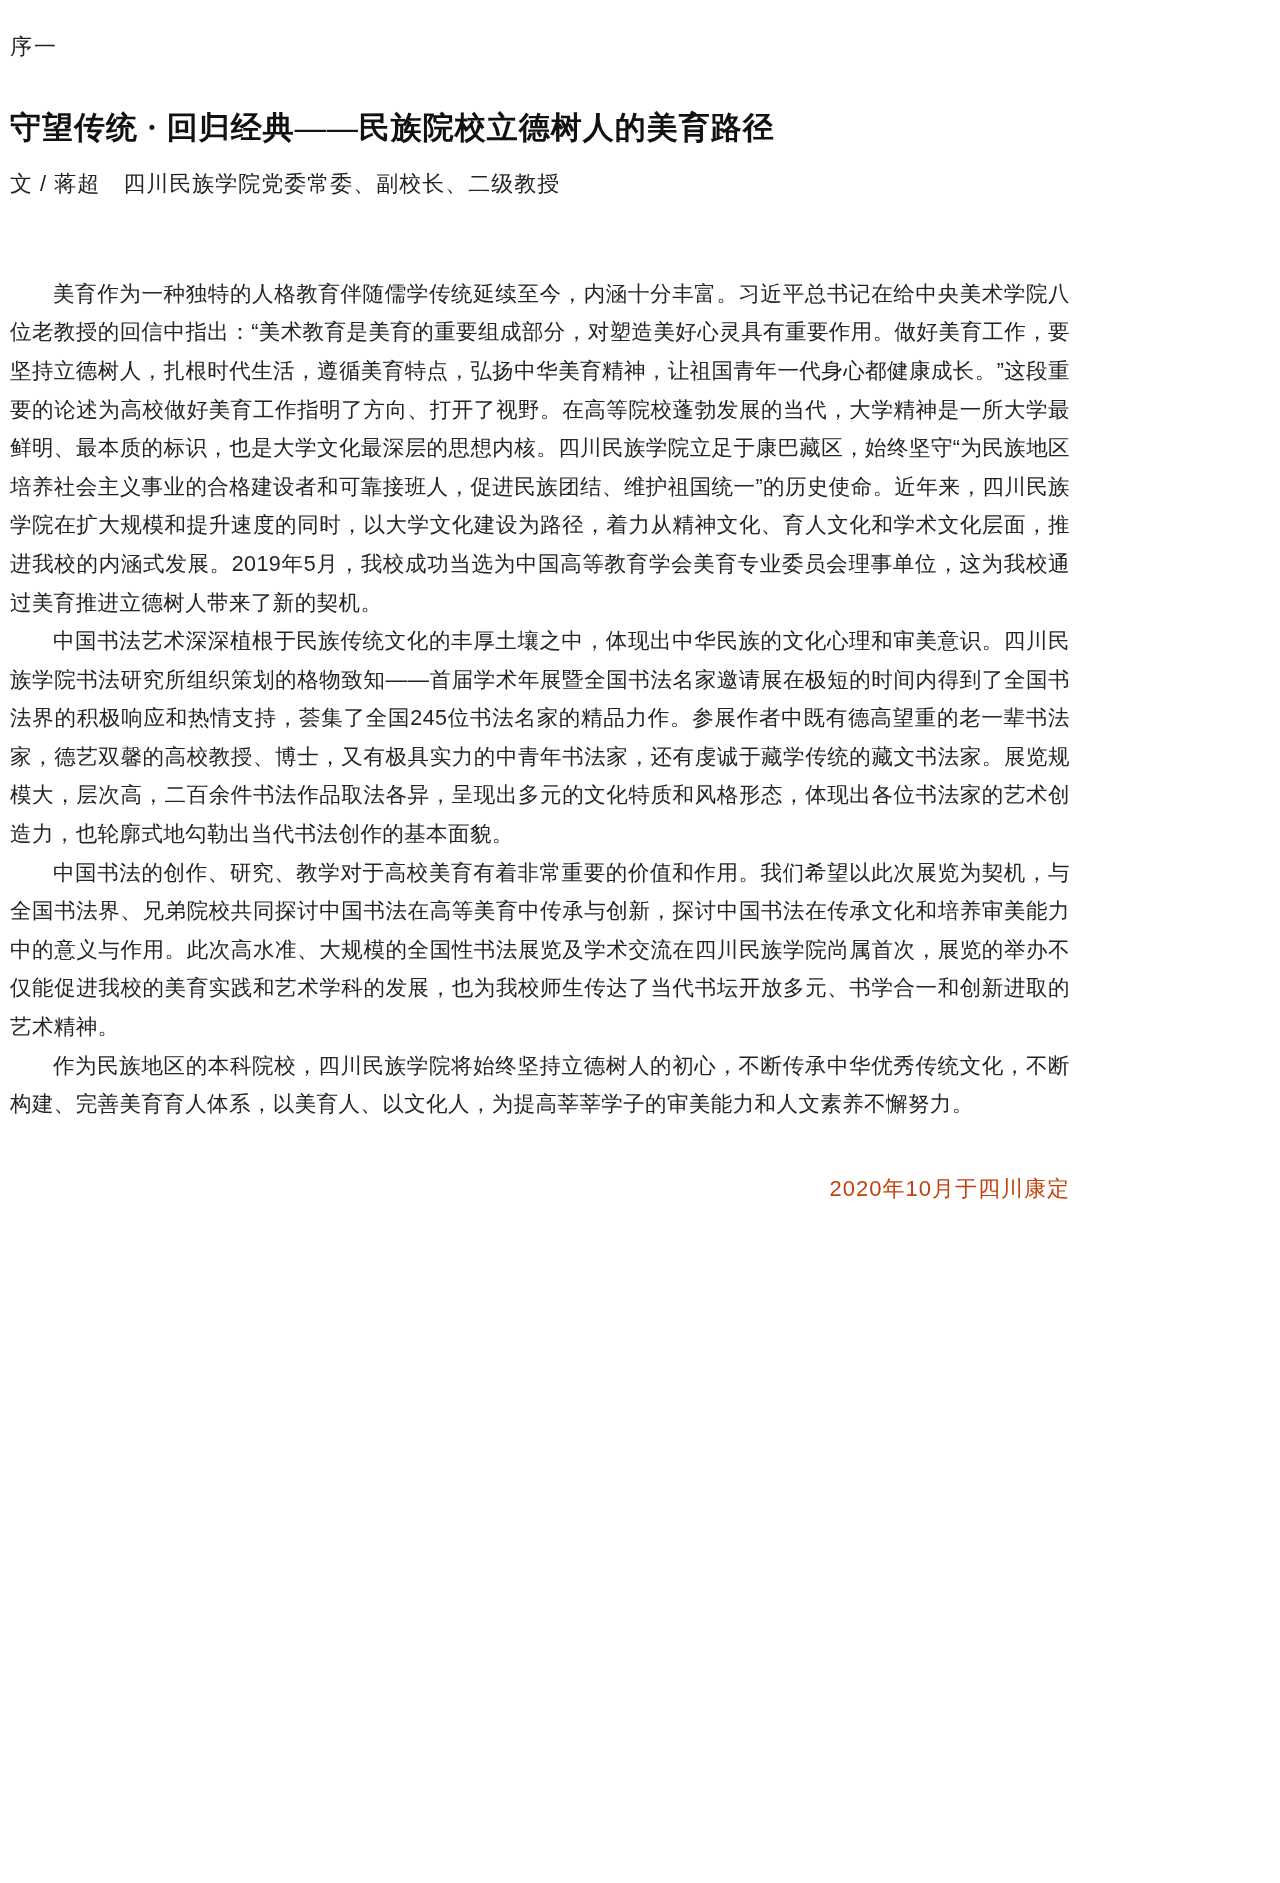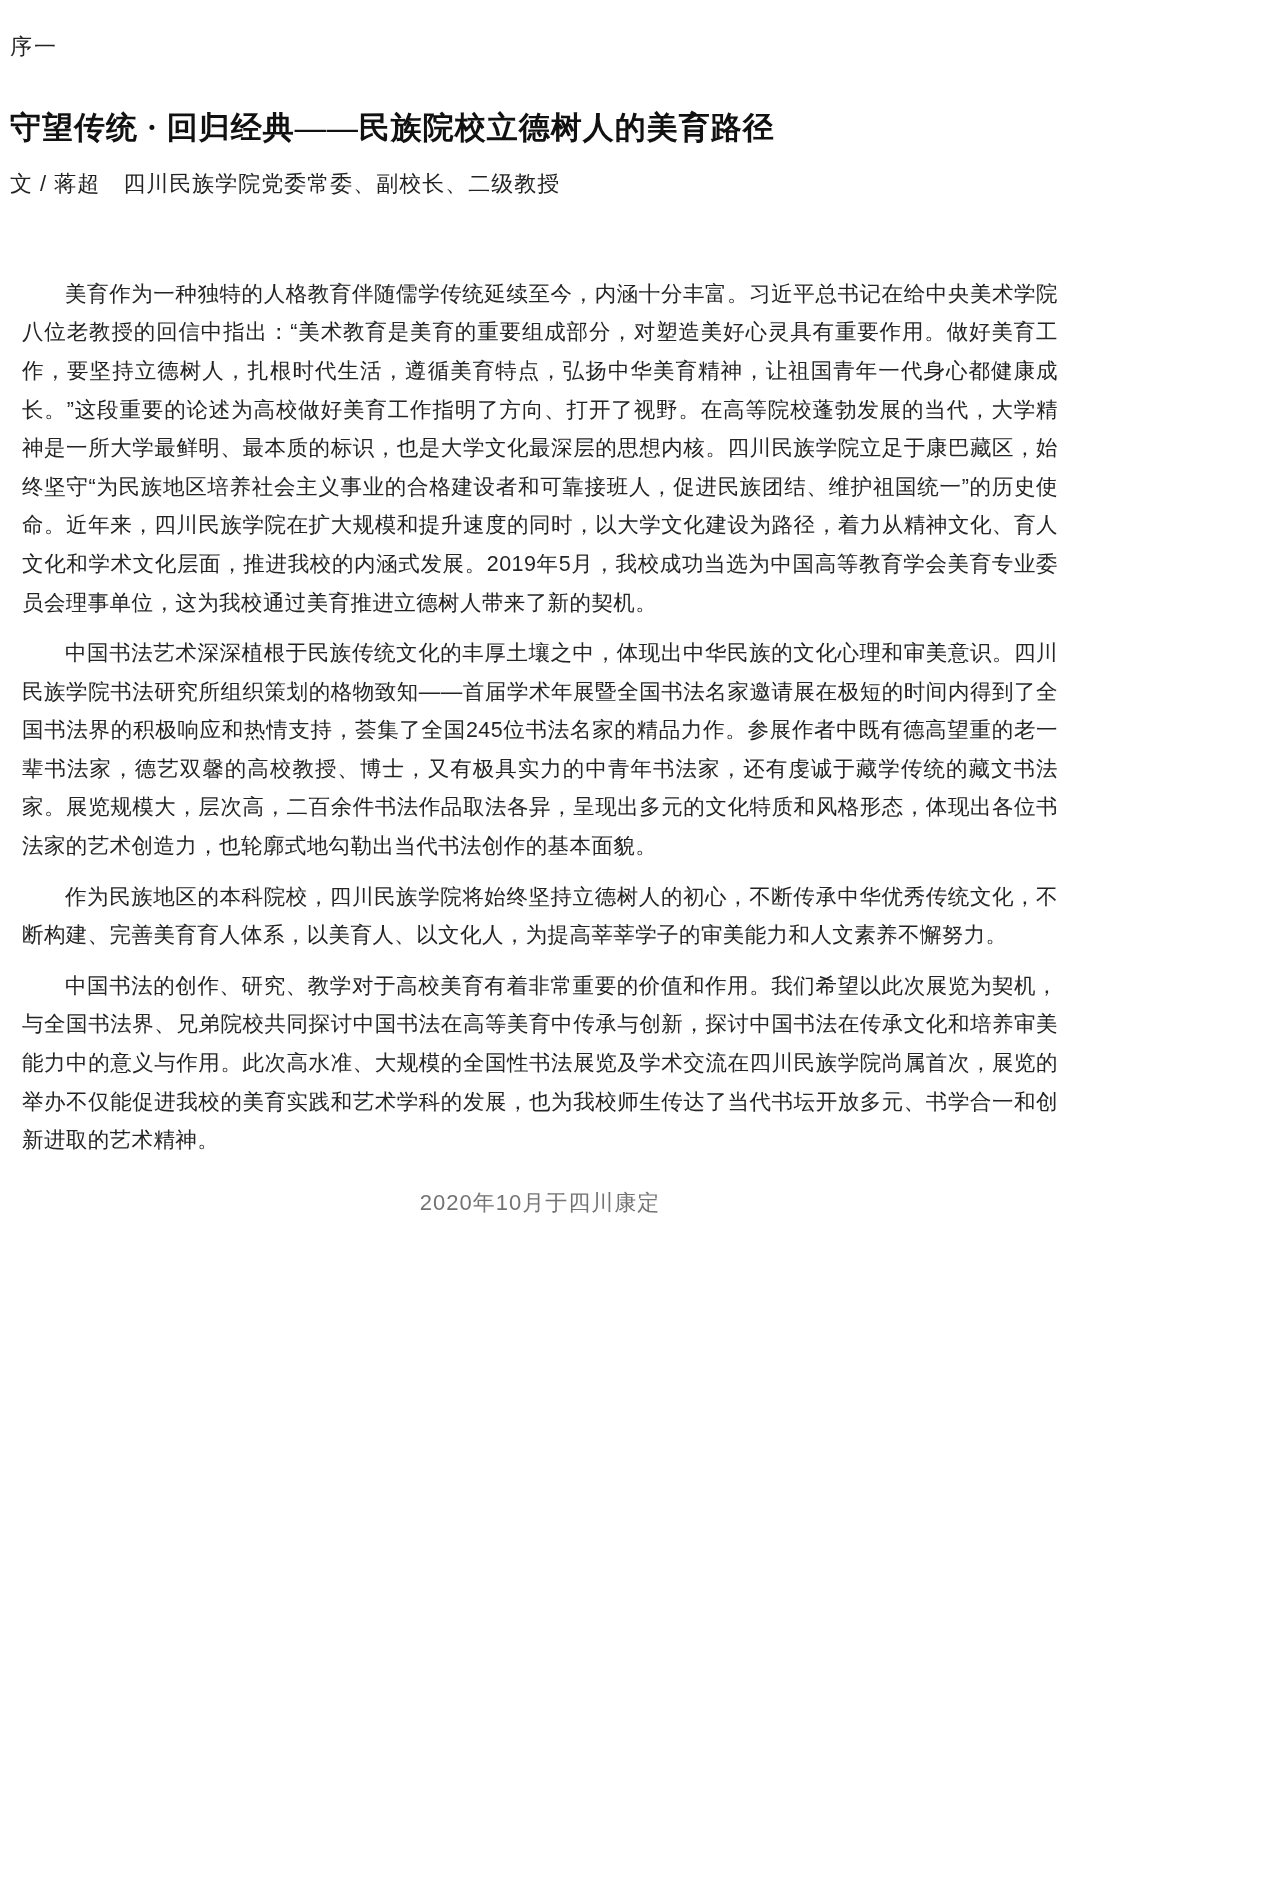--- a/index.html
+++ b/index.html
@@ -39,50 +39,50 @@
     margin-top: 12px;
     font-size: 22px;
     line-height: 30px;
     color: #222222;
     letter-spacing: 1px;
   }
   .body-text {
     margin-top: 76px;
   }
   .body-text p {
-    margin: 12px;
+    margin: 0;
     font-size: 21.5px;
     line-height: 38.6px;
     text-align: justify;
     text-indent: 2em;
     color: #242424;
     letter-spacing: 0.4px;
   }
   .dateline {
-    margin-top: 28px;
+    margin-top: 50px;
     font-size: 22px;
     line-height: 30px;
-    text-align: center;
-    color: #737373;
+    text-align: right;
+    color: #c2410c;
     letter-spacing: 1px;
   }
 </style>
 </head>
 <body>
 
 <div class="page">
 
   <div class="series-label">序一</div>
 
   <h1 class="article-title">守望传统 · 回归经典——民族院校立德树人的美育路径</h1>
 
   <div class="byline">文 / 蒋超　四川民族学院党委常委、副校长、二级教授</div>
 
   <div class="body-text">
     <p>美育作为一种独特的人格教育伴随儒学传统延续至今，内涵十分丰富。习近平总书记在给中央美术学院八位老教授的回信中指出：“美术教育是美育的重要组成部分，对塑造美好心灵具有重要作用。做好美育工作，要坚持立德树人，扎根时代生活，遵循美育特点，弘扬中华美育精神，让祖国青年一代身心都健康成长。”这段重要的论述为高校做好美育工作指明了方向、打开了视野。在高等院校蓬勃发展的当代，大学精神是一所大学最鲜明、最本质的标识，也是大学文化最深层的思想内核。四川民族学院立足于康巴藏区，始终坚守“为民族地区培养社会主义事业的合格建设者和可靠接班人，促进民族团结、维护祖国统一”的历史使命。近年来，四川民族学院在扩大规模和提升速度的同时，以大学文化建设为路径，着力从精神文化、育人文化和学术文化层面，推进我校的内涵式发展。2019年5月，我校成功当选为中国高等教育学会美育专业委员会理事单位，这为我校通过美育推进立德树人带来了新的契机。</p>
     <p>中国书法艺术深深植根于民族传统文化的丰厚土壤之中，体现出中华民族的文化心理和审美意识。四川民族学院书法研究所组织策划的格物致知——首届学术年展暨全国书法名家邀请展在极短的时间内得到了全国书法界的积极响应和热情支持，荟集了全国245位书法名家的精品力作。参展作者中既有德高望重的老一辈书法家，德艺双馨的高校教授、博士，又有极具实力的中青年书法家，还有虔诚于藏学传统的藏文书法家。展览规模大，层次高，二百余件书法作品取法各异，呈现出多元的文化特质和风格形态，体现出各位书法家的艺术创造力，也轮廓式地勾勒出当代书法创作的基本面貌。</p>
+    <p>中国书法的创作、研究、教学对于高校美育有着非常重要的价值和作用。我们希望以此次展览为契机，与全国书法界、兄弟院校共同探讨中国书法在高等美育中传承与创新，探讨中国书法在传承文化和培养审美能力中的意义与作用。此次高水准、大规模的全国性书法展览及学术交流在四川民族学院尚属首次，展览的举办不仅能促进我校的美育实践和艺术学科的发展，也为我校师生传达了当代书坛开放多元、书学合一和创新进取的艺术精神。</p>
     <p>作为民族地区的本科院校，四川民族学院将始终坚持立德树人的初心，不断传承中华优秀传统文化，不断构建、完善美育育人体系，以美育人、以文化人，为提高莘莘学子的审美能力和人文素养不懈努力。</p>
-    <p>中国书法的创作、研究、教学对于高校美育有着非常重要的价值和作用。我们希望以此次展览为契机，与全国书法界、兄弟院校共同探讨中国书法在高等美育中传承与创新，探讨中国书法在传承文化和培养审美能力中的意义与作用。此次高水准、大规模的全国性书法展览及学术交流在四川民族学院尚属首次，展览的举办不仅能促进我校的美育实践和艺术学科的发展，也为我校师生传达了当代书坛开放多元、书学合一和创新进取的艺术精神。</p>
   </div>
 
   <div class="dateline">2020年10月于四川康定</div>
 
 </div>
 
 </body></html>

